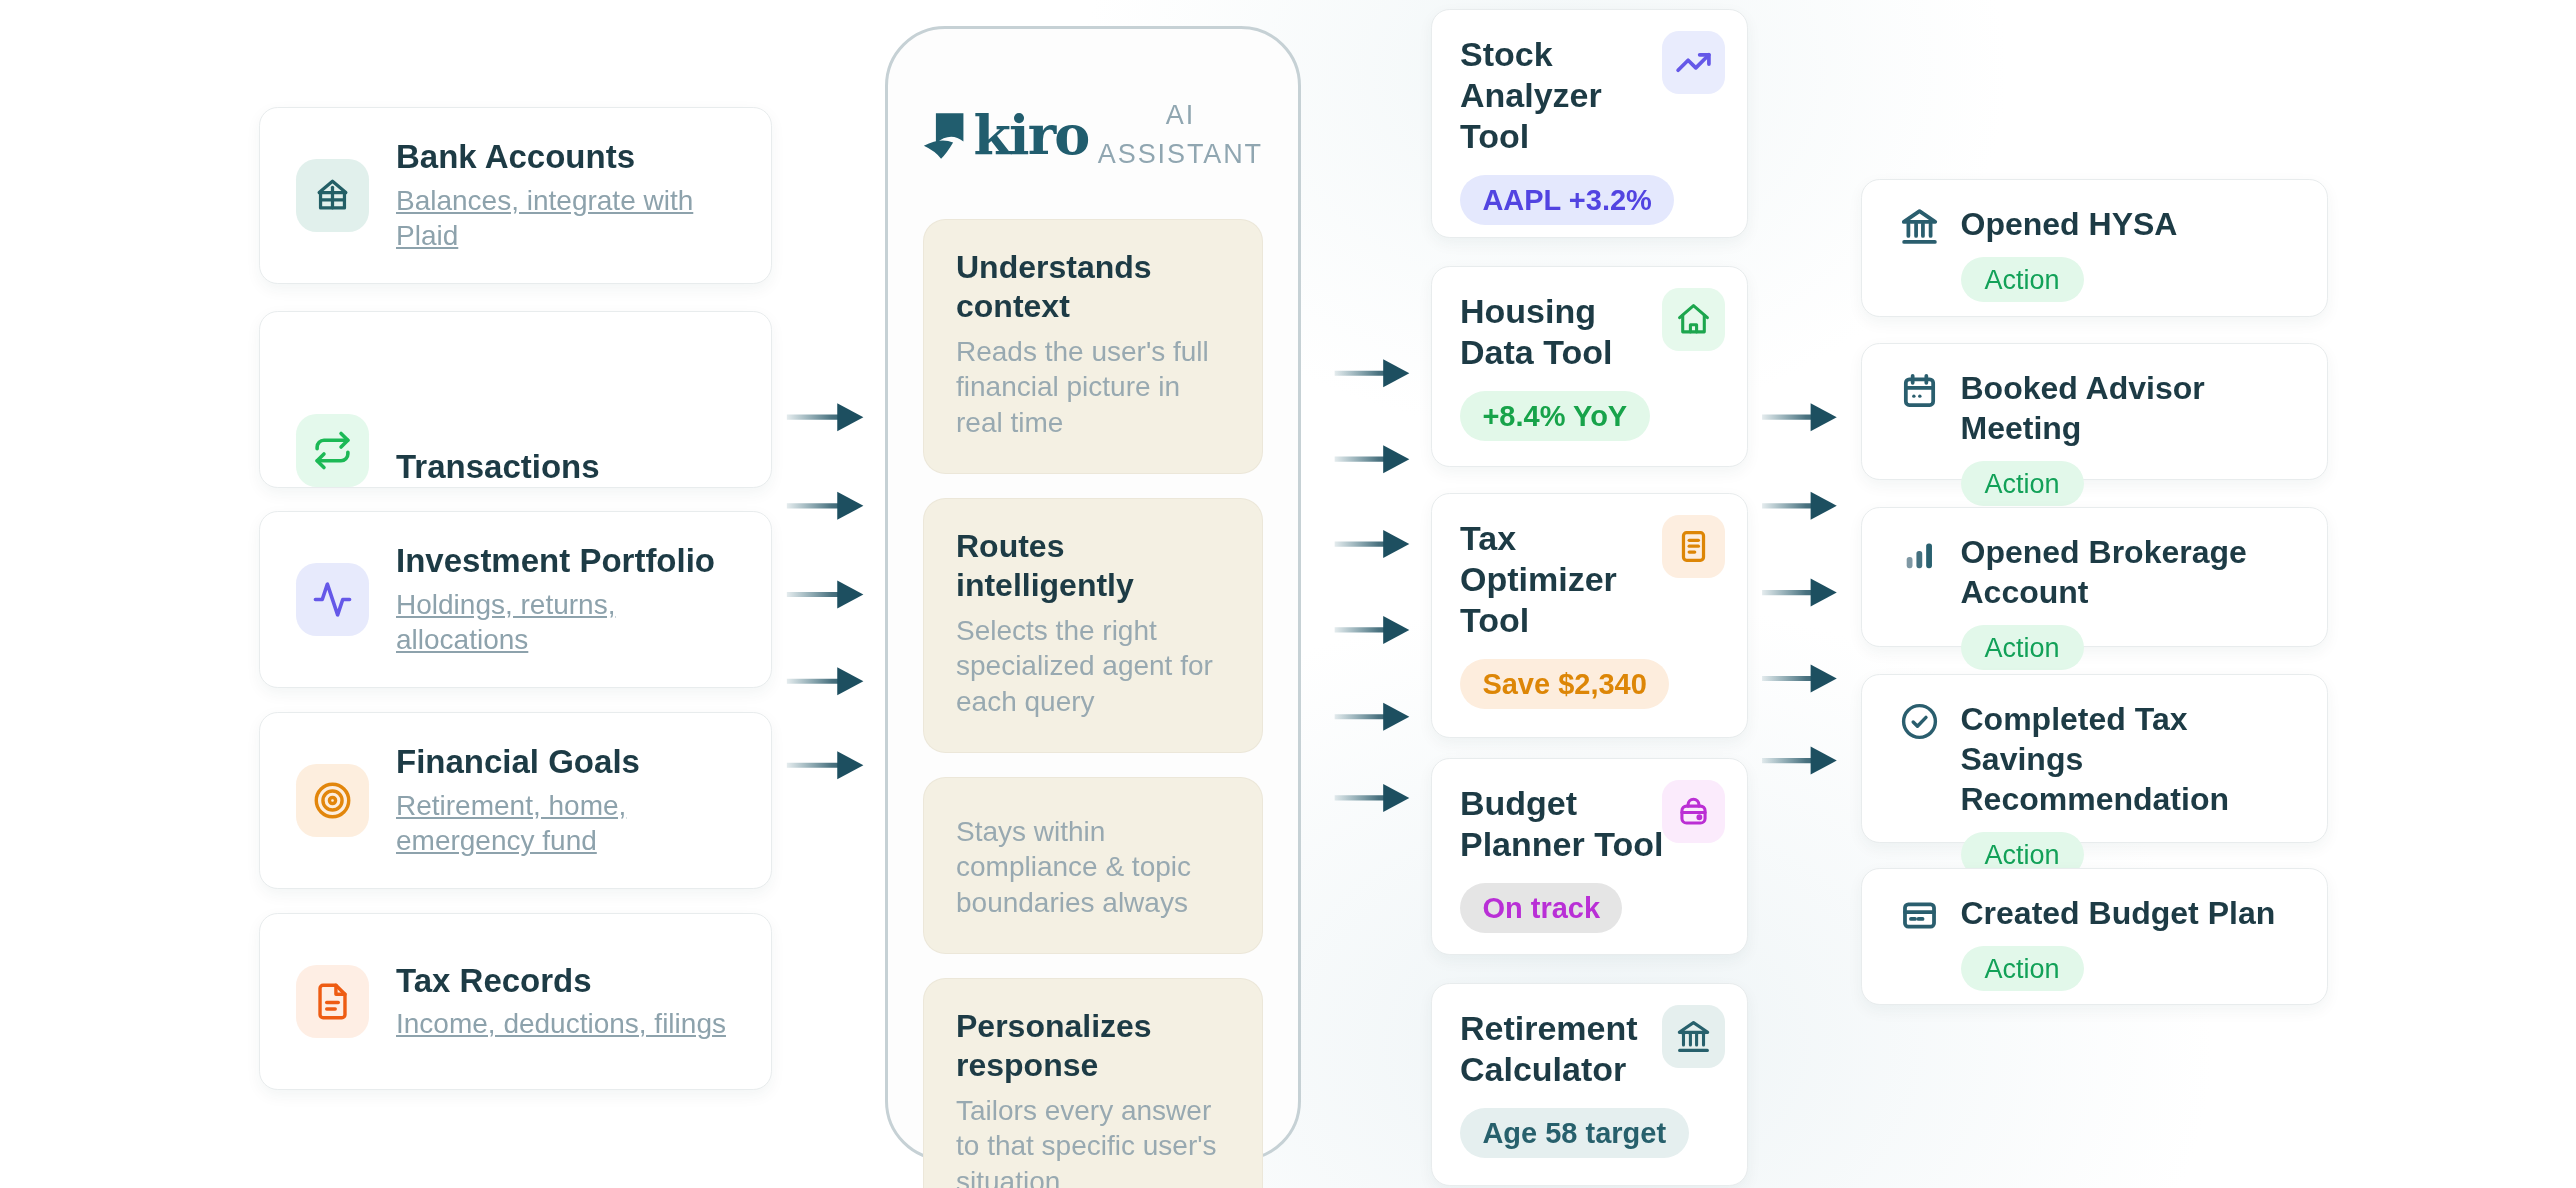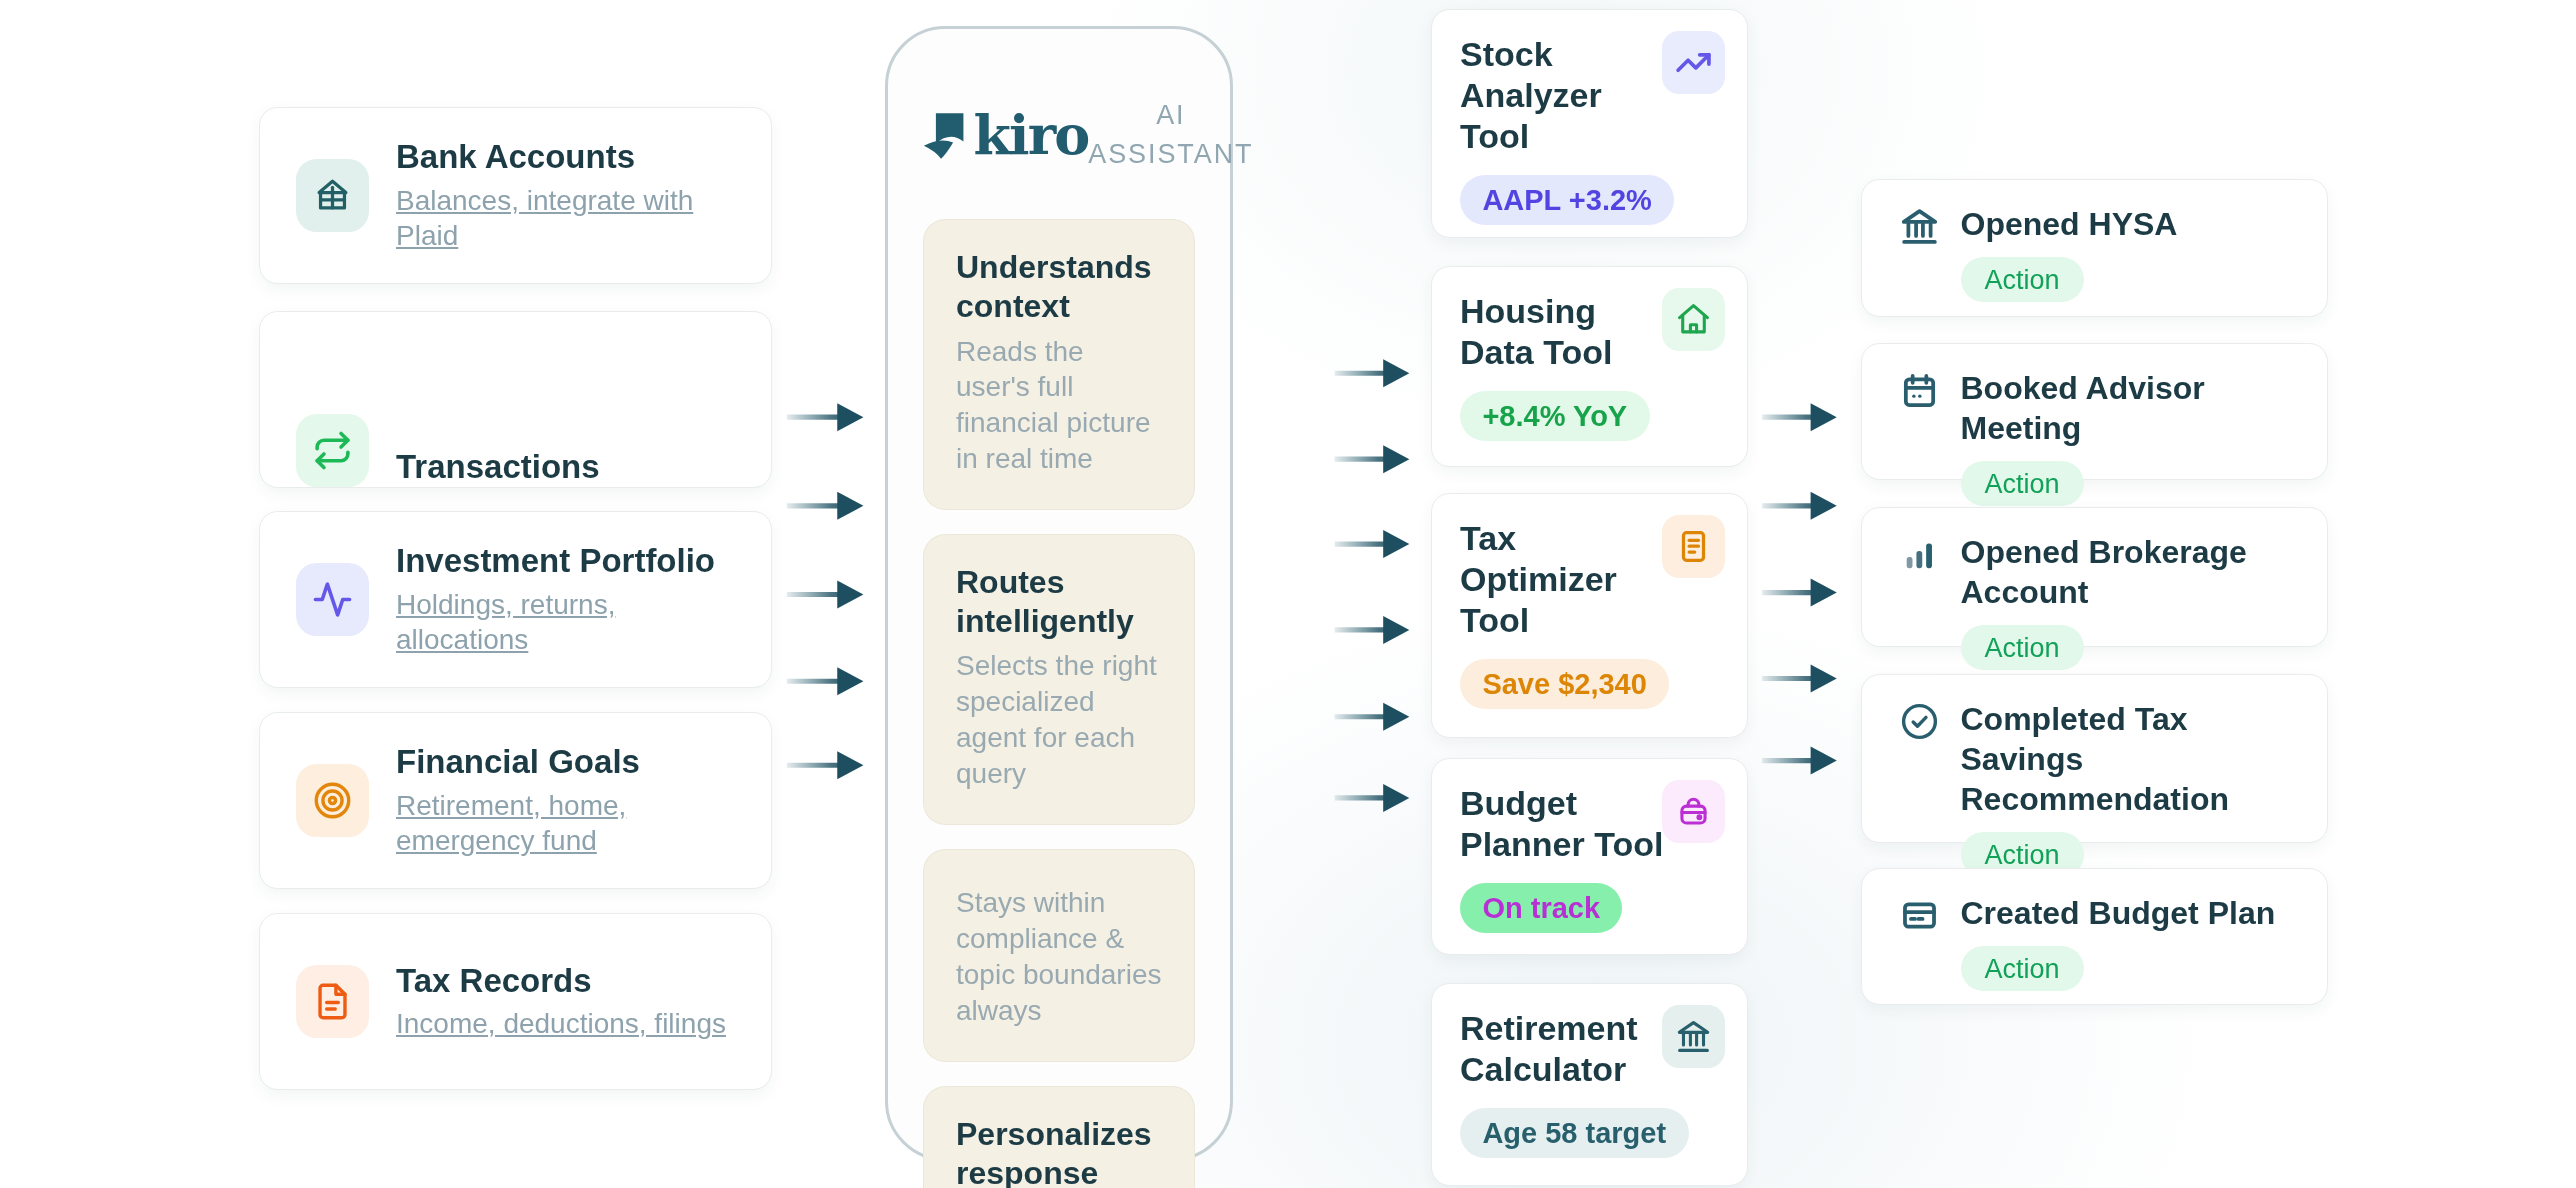--- a/index.html
+++ b/index.html
@@ -26,21 +26,21 @@
   .src-title{font-size:33px;font-weight:bold;line-height:1.2;}
   .src-desc{font-size:28px;line-height:1.27;margin-top:5.6px;}
   .ic-teal{background:#e1f0ec;color:#235f66;}
   .ic-green{background:#e4f9ec;color:#1cb956;}
   .ic-indigo{background:#e7eafc;color:#6558e8;}
   .ic-orange{background:#fdeede;color:#e2860c;}
   .ic-redorange{background:#feeee4;color:#ee5c13;}
 
   
   .panel{
-    position:absolute;left:885px;top:26px;width:348px;height:1135px;background:#fdfdfd;
+    position:absolute;left:885px;top:26px;width:416px;height:1135px;background:#fdfdfd;
     border:3.7px solid #c6d1d5;border-radius:60px;box-sizing:border-box;
   }
   .panel-header{position:absolute;top:67px;left:35px;right:35px;display:flex;justify-content:space-between;align-items:center;}
   .brand{display:flex;align-items:center;gap:7.5px;color:#215d6e;}
   .brand-mark svg{width:43px;height:49px;display:block;}
   .brand-text{font-family:"DejaVu Serif",serif;font-weight:bold;font-size:54px;letter-spacing:-1.9px;line-height:1;}
   .ai-label{font-size:27px;line-height:1.45;letter-spacing:1.9px;color:#90a6b1;text-align:center;white-space:pre-line;}
   .cap-list{position:absolute;top:190px;left:35px;right:35px;display:flex;flex-direction:column;gap:24px;}
   .cap-box{background:#f4f0e3;border:0.9px solid rgba(120,110,70,0.06);border-radius:22.4px;padding:28px 30px 32px 32px;box-sizing:border-box;}
   .cap-title{font-size:32px;font-weight:bold;line-height:1.22;white-space:pre-line;}
@@ -52,21 +52,21 @@
   .tool-icon{position:absolute;top:20.5px;right:22.4px;width:63px;height:63px;border-radius:17px;display:flex;align-items:center;justify-content:center;}
   .tool-icon svg{width:37px;height:37px;}
   .badge{display:inline-block;font-size:29px;font-weight:bold;border-radius:932px;padding:7.5px 22.4px;line-height:1.2;margin-top:18.7px;}
   .t-stock  .tool-icon{background:#e9ecfd;color:#6558e8;}
   .t-stock  .badge{background:#e4e8fd;color:#5244e1;}
   .t-house  .tool-icon{background:#e6f9ec;color:#1da64e;}
   .t-house  .badge{background:#e2f8e9;color:#17a34a;}
   .t-tax    .tool-icon{background:#fdeee0;color:#dd8606;}
   .t-tax    .badge{background:#fdeddd;color:#dd8606;}
   .t-budget .tool-icon{background:#fbebfc;color:#bb2fd4;}
-  .t-budget .badge{background:#86efac;color:#b92fd6;}
+  .t-budget .badge{background:#e5e5e5;color:#b92fd6;}
   .t-retire .tool-icon{background:#e5efee;color:#27606c;}
   .t-retire .badge{background:#e5efef;color:#27606c;}
 
   
   .action-card{left:1861px;width:467px;padding:24px 22.4px 22.4px 37px;display:flex;gap:20.5px;align-items:flex-start;}
   .action-icon{flex:0 0 41px;color:#2a5e6e;margin-top:1.9px;}
   .action-icon svg{width:41px;height:41px;display:block;}
   .action-title{font-size:32px;font-weight:bold;line-height:1.25;white-space:pre-line;}
   .action-badge{display:inline-block;background:#e2f8ea;color:#12a158;font-size:27px;font-weight:normal;border-radius:932px;padding:6.5px 24px;margin-top:13px;line-height:1.2;}
 

